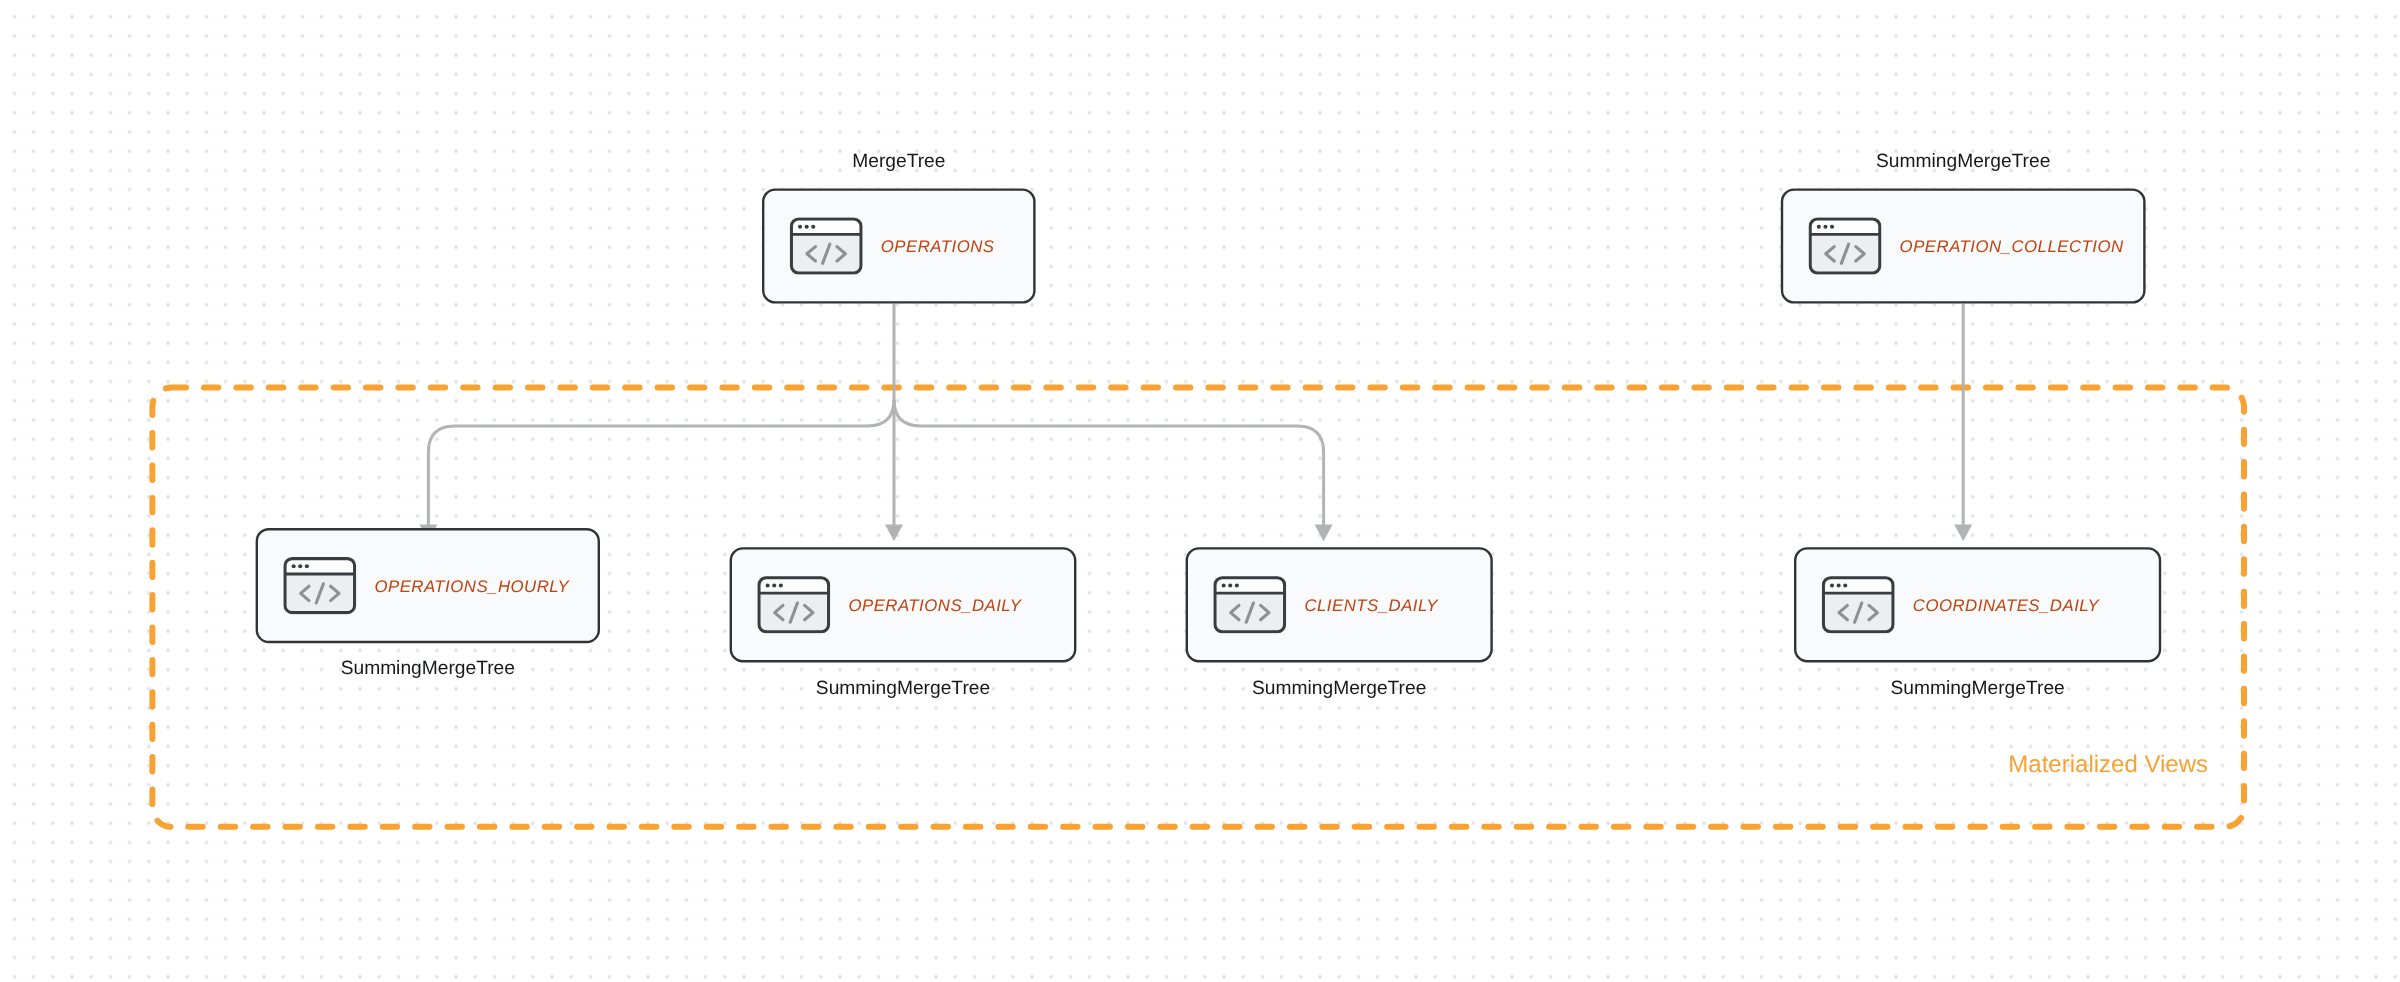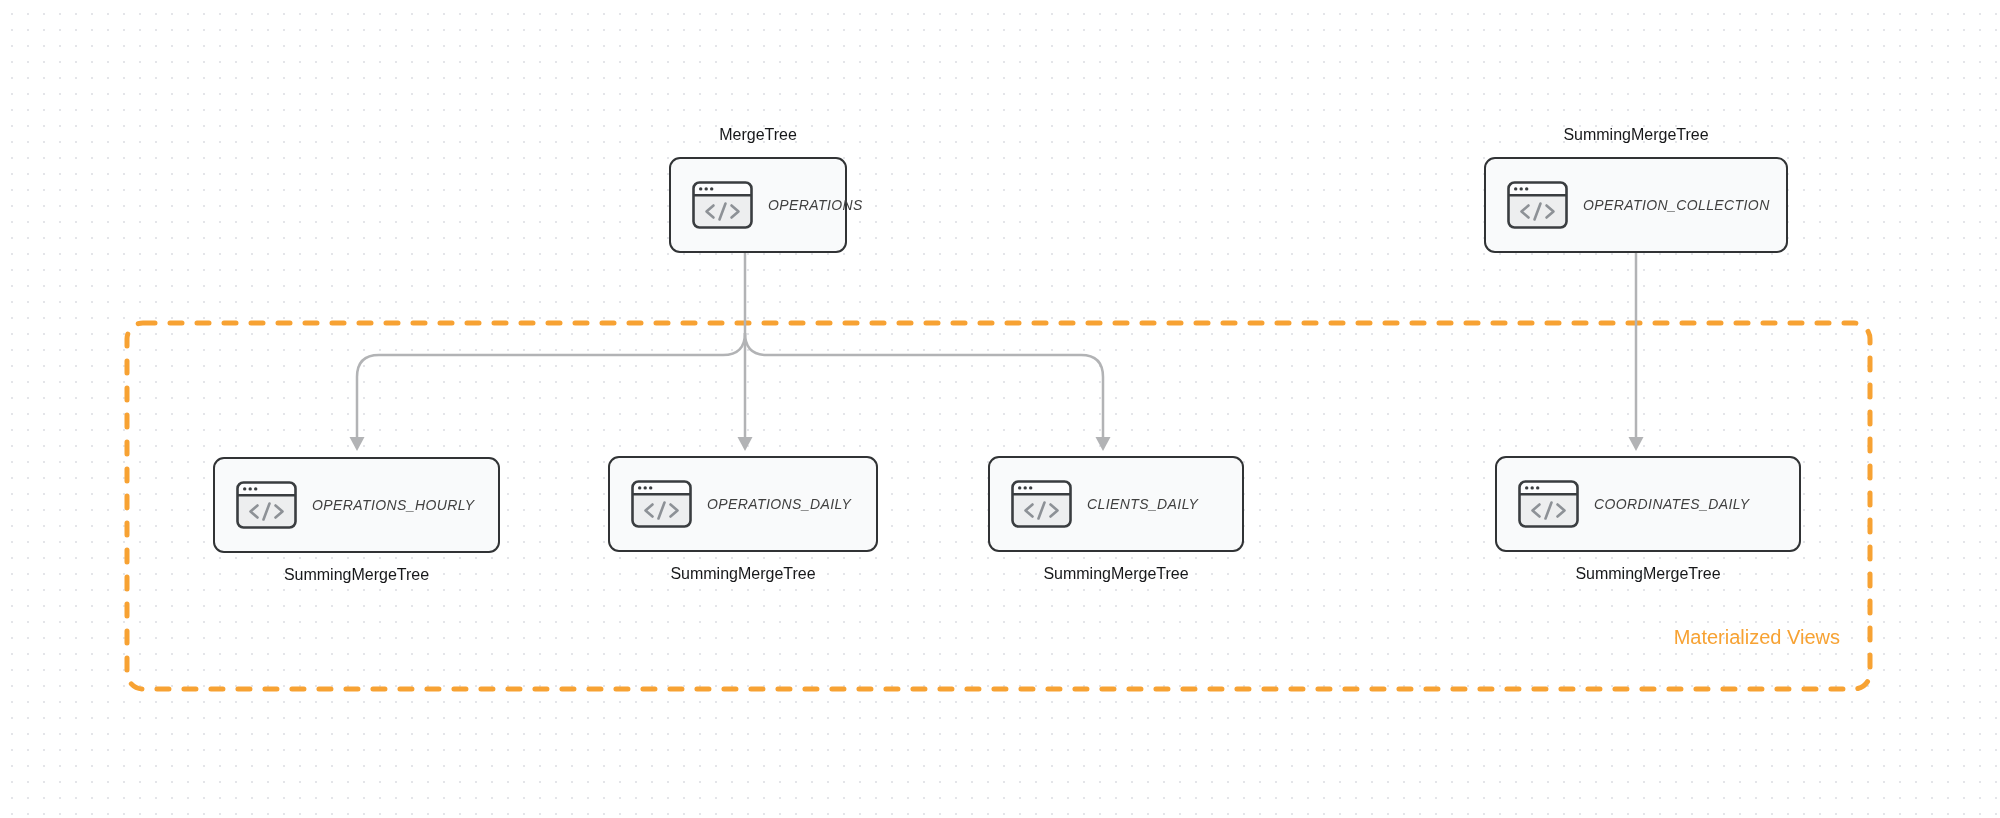--- a/index.html
+++ b/index.html
@@ -25,21 +25,21 @@
     border:2.5px solid #313335;
     border-radius:11px;
     display:flex;align-items:center;
     padding-left:21px;
   }
   .node-name{
     margin-left:15px;
     font-style:italic;
     font-size:14px;
     letter-spacing:0.4px;
-    color:#404040;
+    color:#c2410c;
     white-space:nowrap;
   }
   .engine-label{
     position:absolute;left:-40px;right:-40px;
     text-align:center;
     font-size:16px;
     color:#17181a;
     line-height:20px;
     white-space:nowrap;
   }
@@ -72,21 +72,21 @@
     </g>
 
     <g fill="#b2b3b5">
       <polygon points="349.5,437 364.5,437 357,451"></polygon>
       <polygon points="737.5,437 752.5,437 745,451"></polygon>
       <polygon points="1095.5,437 1110.5,437 1103,451"></polygon>
       <polygon points="1628.5,437 1643.5,437 1636,451"></polygon>
     </g>
   </svg>
 
-  <div class="node" style="left:669px;top:157px;width:178px;height:96px;">
+  <div class="node" style="left:635px;top:157px;width:228px;height:96px;">
     <div class="engine-label engine-above">MergeTree</div>
     <div class="node-box">
       <span class="icon-wrap">
         <svg width="61" height="48" viewBox="0 0 61 48">
           <rect x="1.5" y="1.5" width="58" height="45" rx="6" fill="#fdfdfe"></rect>
           <path d="M2.8,14.3 H58.2 V40.7 a5.7,5.7 0 0 1 -5.7,5.7 H8.5 a5.7,5.7 0 0 1 -5.7,-5.7 Z" fill="#edeeef"></path>
           <circle cx="8.7" cy="7.9" r="1.7" fill="#3a3d40"></circle>
             <circle cx="14.2" cy="7.9" r="1.7" fill="#3a3d40"></circle>
             <circle cx="19.7" cy="7.9" r="1.7" fill="#3a3d40"></circle>
           <line x1="1.5" y1="14.3" x2="59.5" y2="14.3" stroke="#3a3d40" stroke-width="2.4"></line>
@@ -118,21 +118,21 @@
             <polyline points="21.5,24.5 14.5,30.5 21.5,36.5"></polyline>
             <polyline points="39.5,24.5 46.5,30.5 39.5,36.5"></polyline>
             <line x1="33.5" y1="22.5" x2="27.5" y2="38.5"></line>
           </g>
         </svg>
       </span>
       <span class="node-name">OPERATION_COLLECTION</span>
     </div>
   </div>
 
-  <div class="node" style="left:213px;top:457px;width:287px;height:96px;">
+  <div class="node" style="left:213px;top:440px;width:287px;height:96px;">
     <div class="node-box">
       <span class="icon-wrap">
         <svg width="61" height="48" viewBox="0 0 61 48">
           <rect x="1.5" y="1.5" width="58" height="45" rx="6" fill="#fdfdfe"></rect>
           <path d="M2.8,14.3 H58.2 V40.7 a5.7,5.7 0 0 1 -5.7,5.7 H8.5 a5.7,5.7 0 0 1 -5.7,-5.7 Z" fill="#edeeef"></path>
           <circle cx="8.7" cy="7.9" r="1.7" fill="#3a3d40"></circle>
             <circle cx="14.2" cy="7.9" r="1.7" fill="#3a3d40"></circle>
             <circle cx="19.7" cy="7.9" r="1.7" fill="#3a3d40"></circle>
           <line x1="1.5" y1="14.3" x2="59.5" y2="14.3" stroke="#3a3d40" stroke-width="2.4"></line>
           <rect x="1.5" y="1.5" width="58" height="45" rx="6" fill="none" stroke="#3a3d40" stroke-width="2.6"></rect>
@@ -141,21 +141,21 @@
             <polyline points="39.5,24.5 46.5,30.5 39.5,36.5"></polyline>
             <line x1="33.5" y1="22.5" x2="27.5" y2="38.5"></line>
           </g>
         </svg>
       </span>
       <span class="node-name">OPERATIONS_HOURLY</span>
     </div>
     <div class="engine-label engine-below">SummingMergeTree</div>
   </div>
 
-  <div class="node" style="left:608px;top:456px;width:270px;height:76px;">
+  <div class="node" style="left:608px;top:456px;width:270px;height:76px;padding-left:19px;">
     <div class="node-box">
       <span class="icon-wrap">
         <svg width="61" height="48" viewBox="0 0 61 48">
           <rect x="1.5" y="1.5" width="58" height="45" rx="6" fill="#fdfdfe"></rect>
           <path d="M2.8,14.3 H58.2 V40.7 a5.7,5.7 0 0 1 -5.7,5.7 H8.5 a5.7,5.7 0 0 1 -5.7,-5.7 Z" fill="#edeeef"></path>
           <circle cx="8.7" cy="7.9" r="1.7" fill="#3a3d40"></circle>
             <circle cx="14.2" cy="7.9" r="1.7" fill="#3a3d40"></circle>
             <circle cx="19.7" cy="7.9" r="1.7" fill="#3a3d40"></circle>
           <line x1="1.5" y1="14.3" x2="59.5" y2="14.3" stroke="#3a3d40" stroke-width="2.4"></line>
           <rect x="1.5" y="1.5" width="58" height="45" rx="6" fill="none" stroke="#3a3d40" stroke-width="2.6"></rect>

